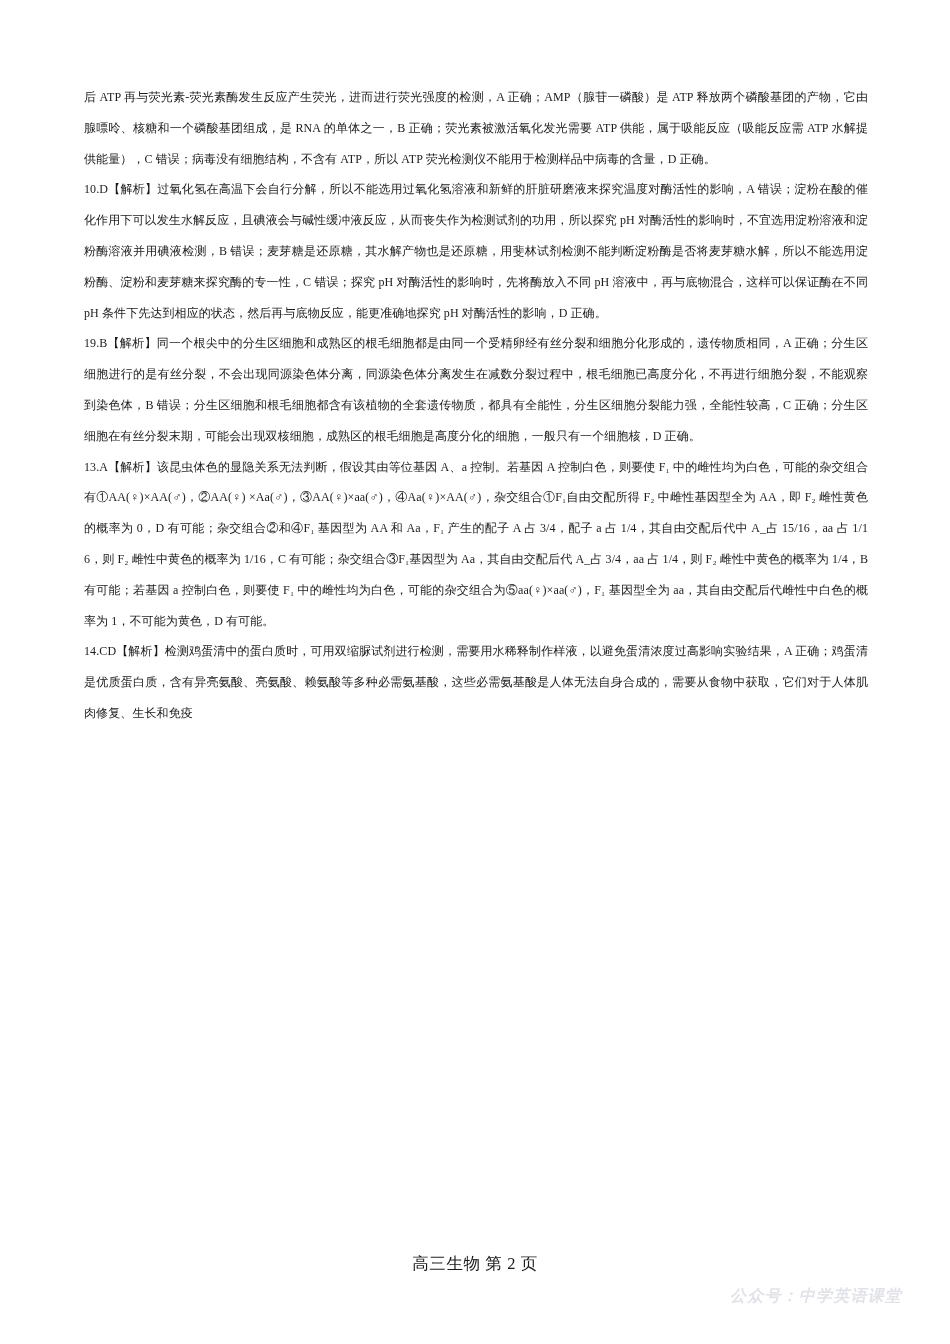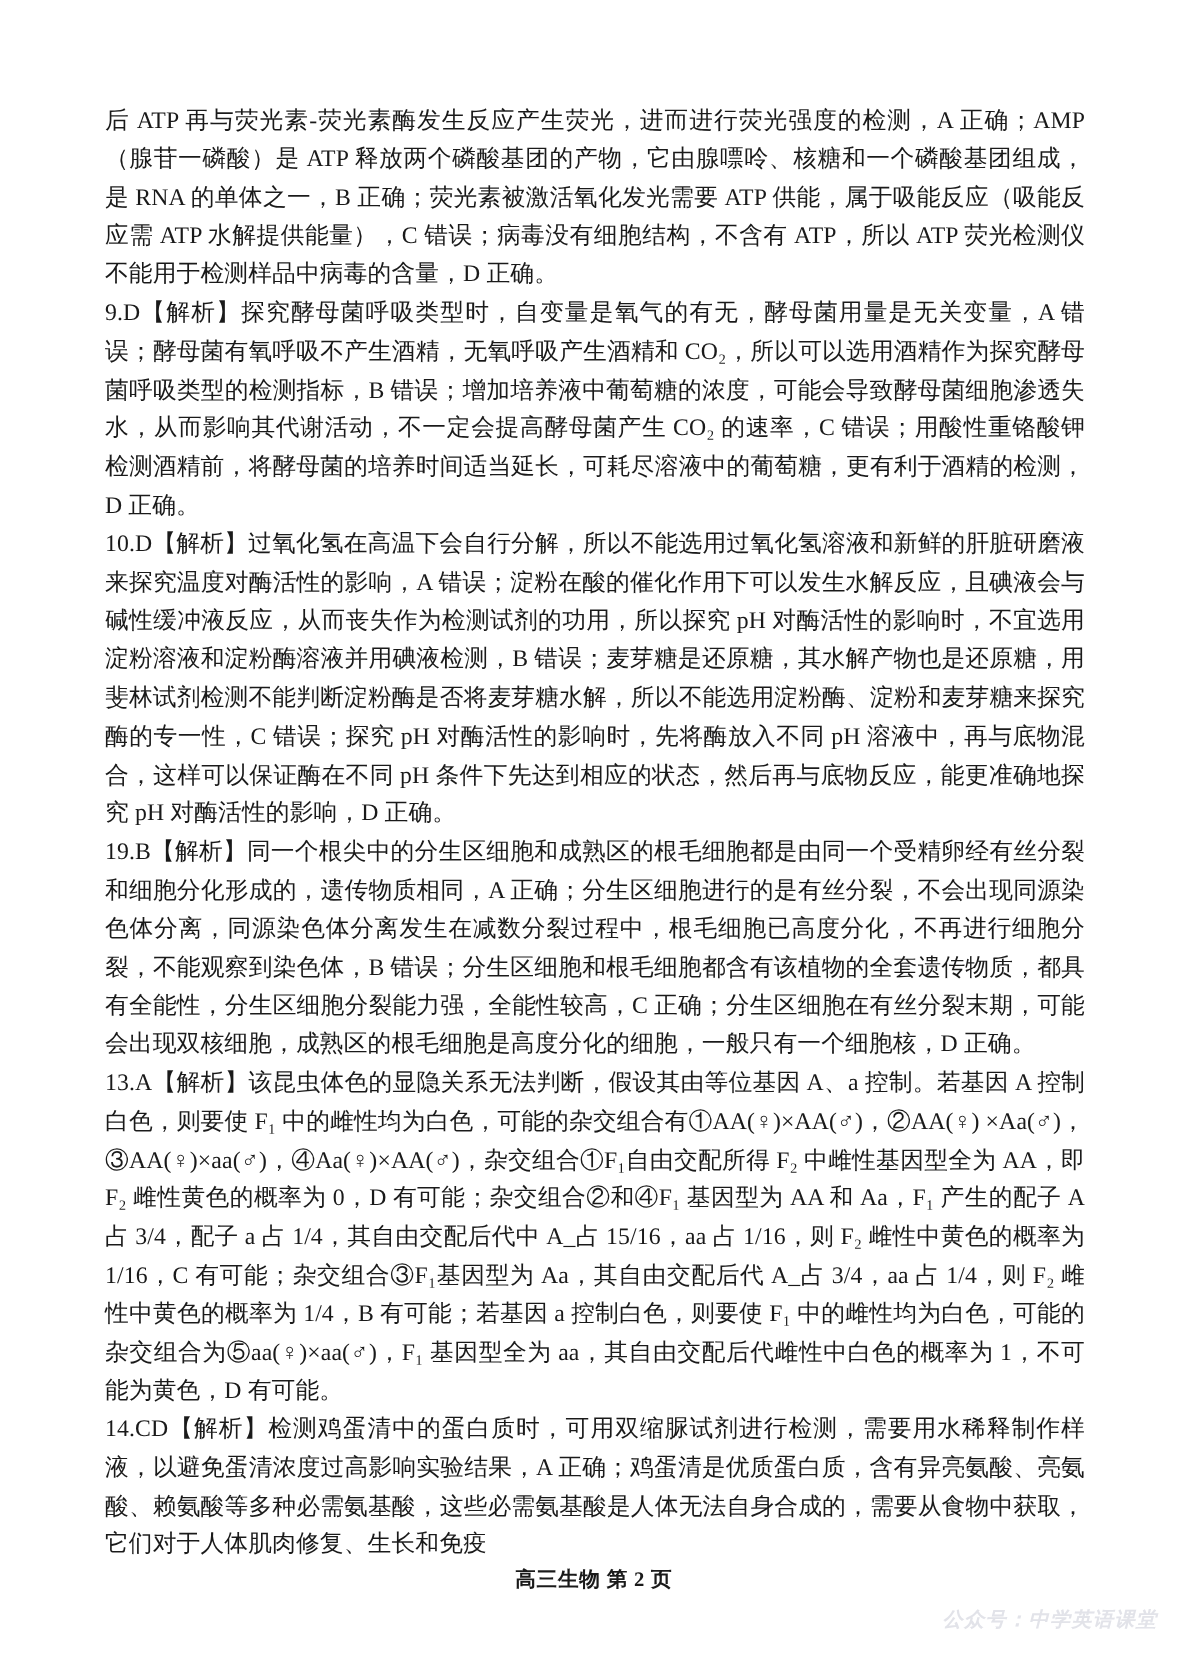--- a/index.html
+++ b/index.html
@@ -25,21 +25,21 @@
   }
 
   .content {
     position: absolute;
     left: 84px;
     top: 82px;
     width: 784px;
   }
 
   .para {
-    font-size: 19px;
+    font-size: 12px;
     line-height: 30.8px;
     text-align: justify;
     text-justify: inter-ideograph;
     text-align-last: left;
     margin: 0;
     letter-spacing: 0.1px;
     word-break: break-all;
   }
 
   
@@ -49,50 +49,48 @@
   .footer {
     position: absolute;
     left: 0;
     top: 1252px;
     width: 950px;
     text-align: center;
     font-size: 16.5px;
     line-height: 24px;
     color: #1a1a1a;
     letter-spacing: 0.6px;
-    font-weight: bold;
   }
 
   .watermark {
     position: absolute;
     left: 0;
     top: 1286px;
     width: 950px;
     text-align: right;
-    padding-right: 24px;
+    padding-right: 48px;
     box-sizing: border-box;
     font-size: 16px;
     color: #e2e3e9;
     letter-spacing: 1.2px;
     font-family: "Liberation Serif", "DejaVu Serif", serif;
     font-style: italic;
     font-weight: 700;
     user-select: none;
   }
 </style>
 </head>
 <body>
 
 <div class="page">
 
   <div class="content">
 
     <p class="para">后 ATP 再与荧光素-荧光素酶发生反应产生荧光，进而进行荧光强度的检测，A 正确；AMP（腺苷一磷酸）是 ATP 释放两个磷酸基团的产物，它由腺嘌呤、核糖和一个磷酸基团组成，是 RNA 的单体之一，B 正确；荧光素被激活氧化发光需要 ATP 供能，属于吸能反应（吸能反应需 ATP 水解提供能量），C 错误；病毒没有细胞结构，不含有 ATP，所以 ATP 荧光检测仪不能用于检测样品中病毒的含量，D 正确。</p>
 
-    <p class="para gap-before">9.D【解析】探究酵母菌呼吸类型时，自变量是氧气的有无，酵母菌用量是无关变量，A 错误；酵母菌有氧呼吸不产生酒精，无氧呼吸产生酒精和 CO₂，所以可以选用酒精作为探究酵母菌呼吸类型的检测指标，B 错误；增加培养液中葡萄糖的浓度，可能会导致酵母菌细胞渗透失水，从而影响其代谢活动，不一定会提高酵母菌产生 CO₂ 的速率，C 错误；用酸性重铬酸钾检测酒精前，将酵母菌的培养时间适当延长，可耗尽溶液中的葡萄糖，更有利于酒精的检测，D 正确。</p>
 
     <p class="para gap-before">10.D【解析】过氧化氢在高温下会自行分解，所以不能选用过氧化氢溶液和新鲜的肝脏研磨液来探究温度对酶活性的影响，A 错误；淀粉在酸的催化作用下可以发生水解反应，且碘液会与碱性缓冲液反应，从而丧失作为检测试剂的功用，所以探究 pH 对酶活性的影响时，不宜选用淀粉溶液和淀粉酶溶液并用碘液检测，B 错误；麦芽糖是还原糖，其水解产物也是还原糖，用斐林试剂检测不能判断淀粉酶是否将麦芽糖水解，所以不能选用淀粉酶、淀粉和麦芽糖来探究酶的专一性，C 错误；探究 pH 对酶活性的影响时，先将酶放入不同 pH 溶液中，再与底物混合，这样可以保证酶在不同 pH 条件下先达到相应的状态，然后再与底物反应，能更准确地探究 pH 对酶活性的影响，D 正确。</p>
 
     <p class="para gap-before">19.B【解析】同一个根尖中的分生区细胞和成熟区的根毛细胞都是由同一个受精卵经有丝分裂和细胞分化形成的，遗传物质相同，A 正确；分生区细胞进行的是有丝分裂，不会出现同源染色体分离，同源染色体分离发生在减数分裂过程中，根毛细胞已高度分化，不再进行细胞分裂，不能观察到染色体，B 错误；分生区细胞和根毛细胞都含有该植物的全套遗传物质，都具有全能性，分生区细胞分裂能力强，全能性较高，C 正确；分生区细胞在有丝分裂末期，可能会出现双核细胞，成熟区的根毛细胞是高度分化的细胞，一般只有一个细胞核，D 正确。</p>
 
 
     <p class="para gap-before">13.A【解析】该昆虫体色的显隐关系无法判断，假设其由等位基因 A、a 控制。若基因 A 控制白色，则要使 F₁ 中的雌性均为白色，可能的杂交组合有①AA(♀)×AA(♂)，②AA(♀) ×Aa(♂)，③AA(♀)×aa(♂)，④Aa(♀)×AA(♂)，杂交组合①F₁自由交配所得 F₂ 中雌性基因型全为 AA，即 F₂ 雌性黄色的概率为 0，D 有可能；杂交组合②和④F₁ 基因型为 AA 和 Aa，F₁ 产生的配子 A 占 3/4，配子 a 占 1/4，其自由交配后代中 A_占 15/16，aa 占 1/16，则 F₂ 雌性中黄色的概率为 1/16，C 有可能；杂交组合③F₁基因型为 Aa，其自由交配后代 A_占 3/4，aa 占 1/4，则 F₂ 雌性中黄色的概率为 1/4，B 有可能；若基因 a 控制白色，则要使 F₁ 中的雌性均为白色，可能的杂交组合为⑤aa(♀)×aa(♂)，F₁ 基因型全为 aa，其自由交配后代雌性中白色的概率为 1，不可能为黄色，D 有可能。</p>
 
     <p class="para gap-before">14.CD【解析】检测鸡蛋清中的蛋白质时，可用双缩脲试剂进行检测，需要用水稀释制作样液，以避免蛋清浓度过高影响实验结果，A 正确；鸡蛋清是优质蛋白质，含有异亮氨酸、亮氨酸、赖氨酸等多种必需氨基酸，这些必需氨基酸是人体无法自身合成的，需要从食物中获取，它们对于人体肌肉修复、生长和免疫</p>
 

